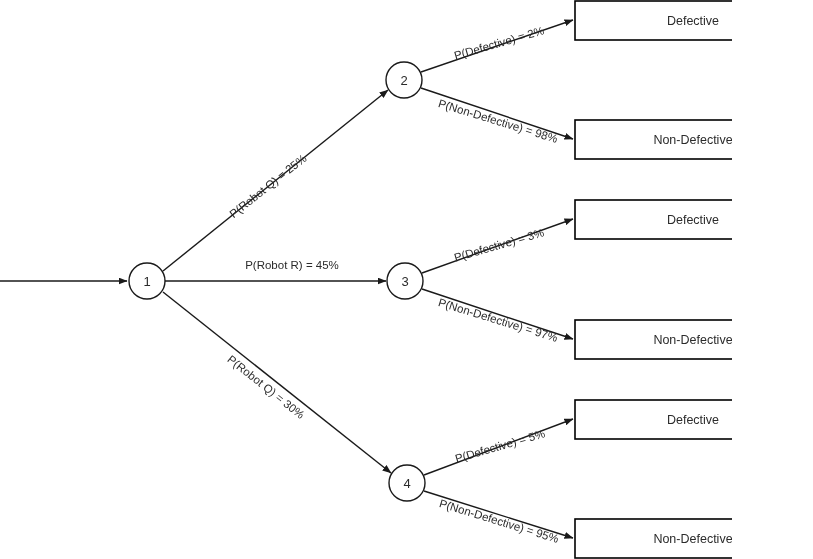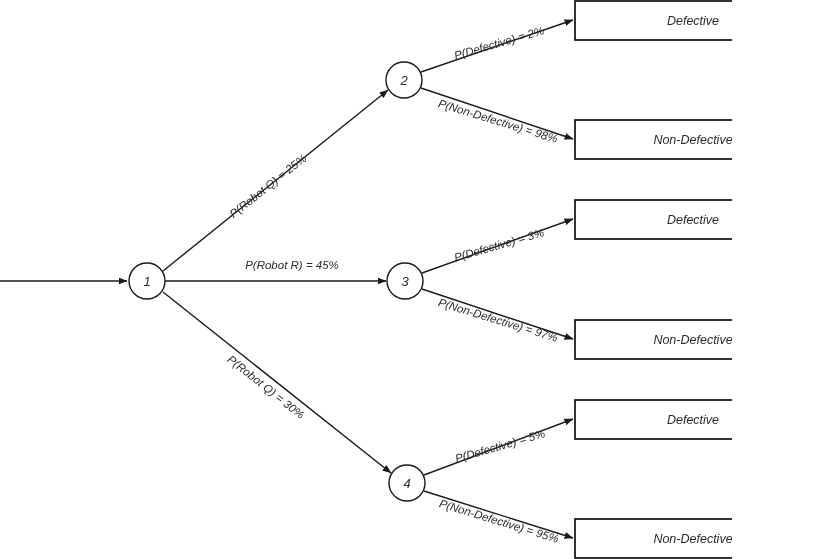--- a/index.html
+++ b/index.html
@@ -9,21 +9,20 @@
   }
   body {
     font-family: "Liberation Sans", sans-serif;
   }
   #canvas {
     position: relative;
     width: 732px;
     height: 559px;
     background: #ffffff;
     overflow: hidden;
-    font-style: italic;
   }
   #tree-svg {
     position: absolute;
     left: 0;
     top: 0;
     width: 813px;
     height: 559px;
   }
   .edge-line {
     stroke: #1a1a1a;

